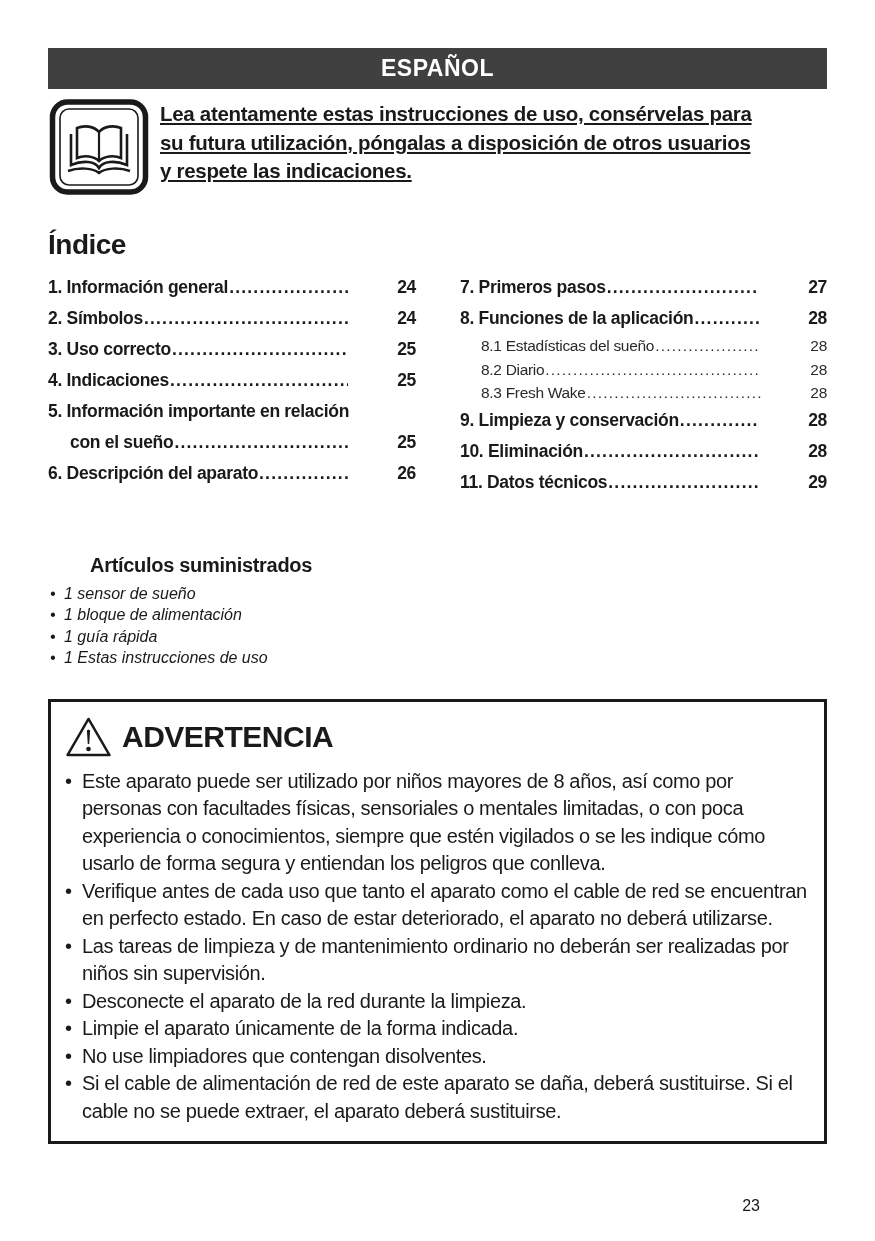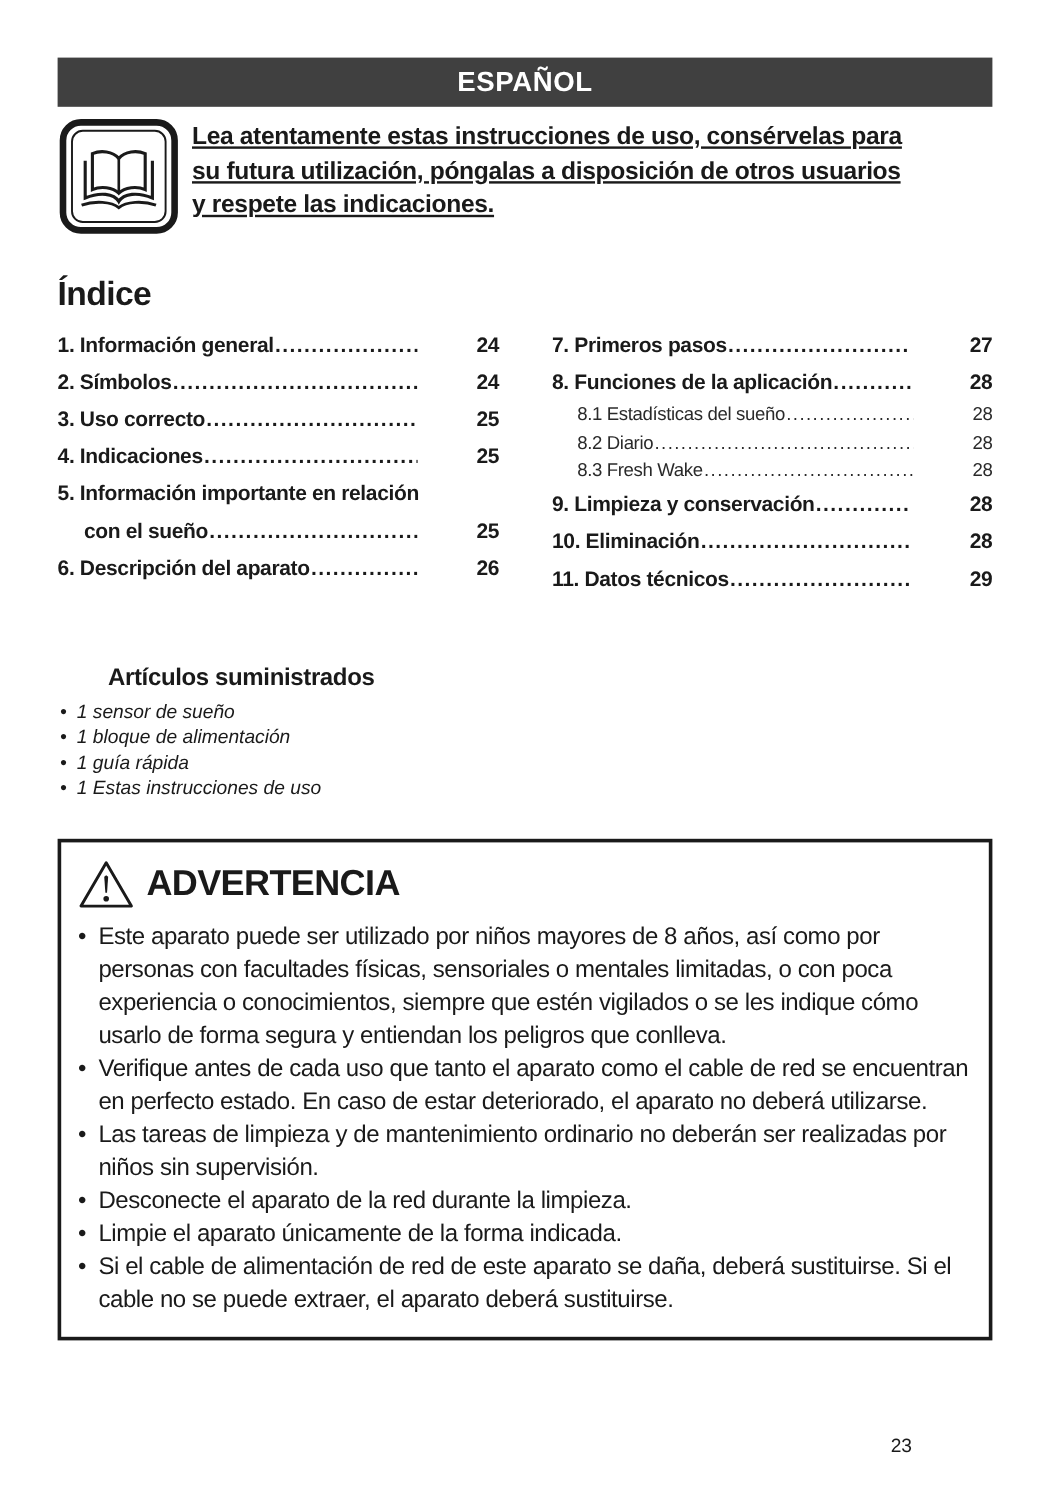--- a/index.html
+++ b/index.html
@@ -206,19 +206,20 @@
       </svg>
       <span class="warning-title">ADVERTENCIA</span>
     </div>
     <ul class="warning-list">
 
     <li>Este aparato puede ser utilizado por niños mayores de 8 años, así como por personas con facultades físicas, sensoriales o mentales limitadas, o con poca experiencia o conocimientos, siempre que estén vigilados o se les indique cómo usarlo de forma segura y entiendan los peligros que conlleva.</li>
         <li>Verifique antes de cada uso que tanto el aparato como el cable de red se encuentran en perfecto estado. En caso de estar deteriorado, el aparato no deberá utilizarse.</li>
         <li>Las tareas de limpieza y de mantenimiento ordinario no deberán ser realizadas por niños sin supervisión.</li>
         <li>Desconecte el aparato de la red durante la limpieza.</li>
         <li>Limpie el aparato únicamente de la forma indicada.</li>
+        <li>No use limpiadores que contengan disolventes.</li>
         <li>Si el cable de alimentación de red de este aparato se daña, deberá sustituirse. Si el cable no se puede extraer, el aparato deberá sustituirse.</li>
       </ul>
   </div>
 
   <div class="footer">23</div>
 
 </div>
 
 </body></html>

